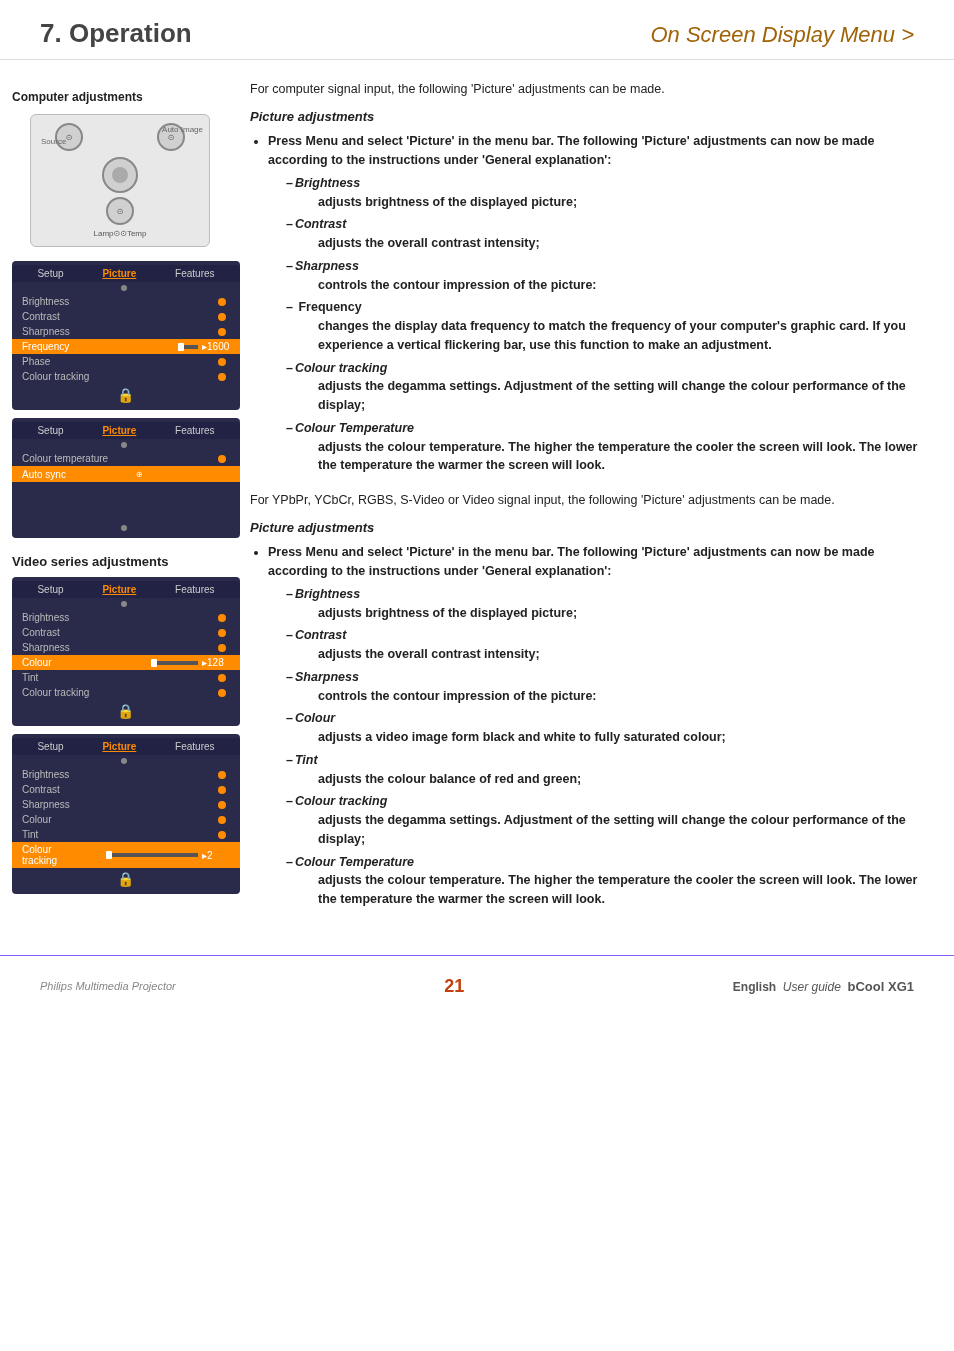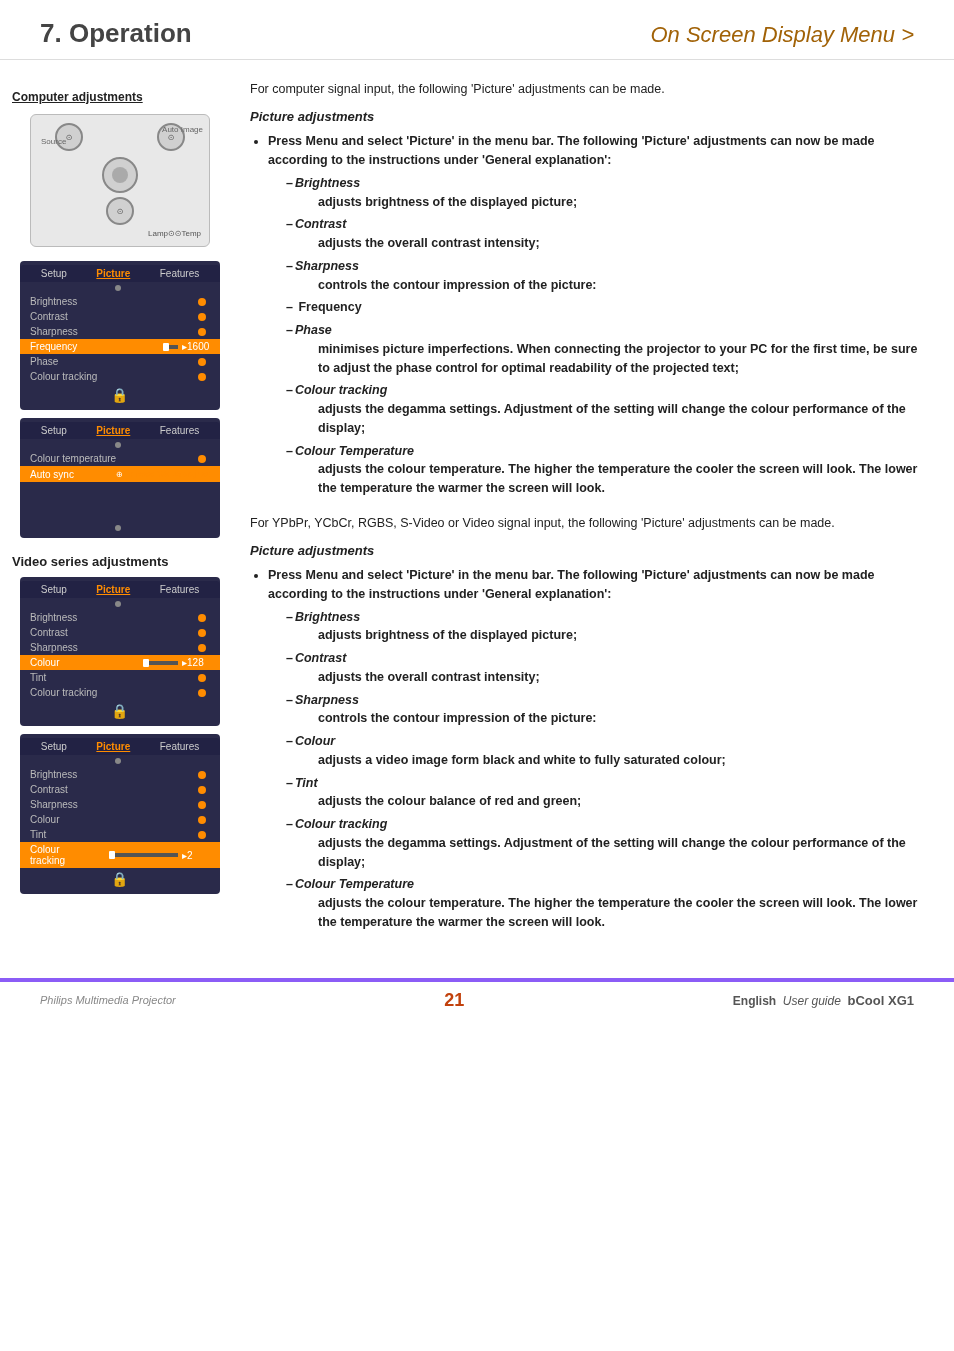--- a/index.html
+++ b/index.html
@@ -87,21 +87,21 @@
       margin-left: 32px;
       margin-bottom: 3px;
     }
 
     em.label { font-style: italic; }
 
     
     .osd-panel {
       background: #2a2a4a;
       border-radius: 4px;
-      width: 200px;
+      width: 228px;
       margin: 8px auto;
       padding: 4px 0;
       font-size: 10px;
       color: #ccc;
     }
 
     .osd-top-bar {
       display: flex;
       justify-content: space-around;
       background: #222244;
@@ -251,46 +251,45 @@
       justify-content: center;
     }
     .device-nav-inner {
       width: 16px;
       height: 16px;
       border-radius: 50%;
       background: #aaa;
     }
     .device-bottom {
       display: flex;
-      justify-content: flex-end;
+      justify-content: center;
       margin-top: 4px;
       font-size: 8px;
       color: #555;
     }
 
     .sidebar-section-label {
       font-weight: bold;
       font-size: 12px;
       margin-bottom: 4px;
       margin-top: 10px;
-      text-decoration: underline;
     }
 
     
     .video-label {
       font-weight: bold;
       font-size: 13px;
       margin-top: 16px;
       margin-bottom: 6px;
     }
 
     
     .page-footer {
-      border-top: 4px solid #8b5cf6;
-      padding: 8px 40px;
+      border-top: 1px solid #8b5cf6;
+      padding: 20px 40px;
       display: flex;
       justify-content: space-between;
       align-items: center;
       margin-top: 20px;
     }
     .footer-left {
       font-size: 11px;
       color: #888;
       font-style: italic;
     }
@@ -550,24 +549,21 @@
           <li>
             <span class="dash">–</span><em class="label">Contrast</em><br>
             <div class="sub-indent">adjusts the overall contrast intensity;</div>
           </li>
           <li>
             <span class="dash">–</span><em class="label">Sharpness</em><br>
             <div class="sub-indent">controls the contour impression of the picture:</div>
           </li>
           <li>
             <span class="dash">–</span> Frequency<br>
-          </li>
-          <li>
-            <span class="dash">–</span><em class="label">Phase</em><br>
-            <div class="sub-indent">minimises picture imperfections. When connecting the projector to your PC for the first time, be sure to adjust the phase control for optimal readability of the projected text;</div>
+            <div class="sub-indent">changes the display data frequency to match the frequency of your computer's graphic card. If you experience a vertical flickering bar, use this function to make an adjustment.</div>
           </li>
           <li>
             <span class="dash">–</span><em class="label">Colour tracking</em><br>
             <div class="sub-indent">adjusts the degamma settings. Adjustment of the setting will change the colour performance of the display;</div>
           </li>
           <li>
             <span class="dash">–</span><em class="label">Colour Temperature</em><br>
             <div class="sub-indent">adjusts the colour temperature. The higher the temperature the cooler the screen will look. The lower the temperature the warmer the screen will look.</div>
           </li>
         </ul>

